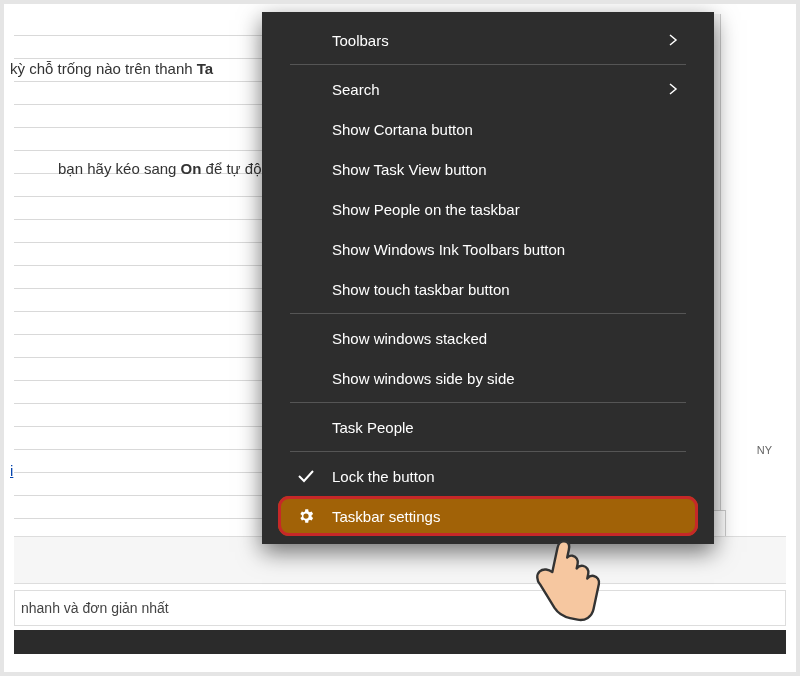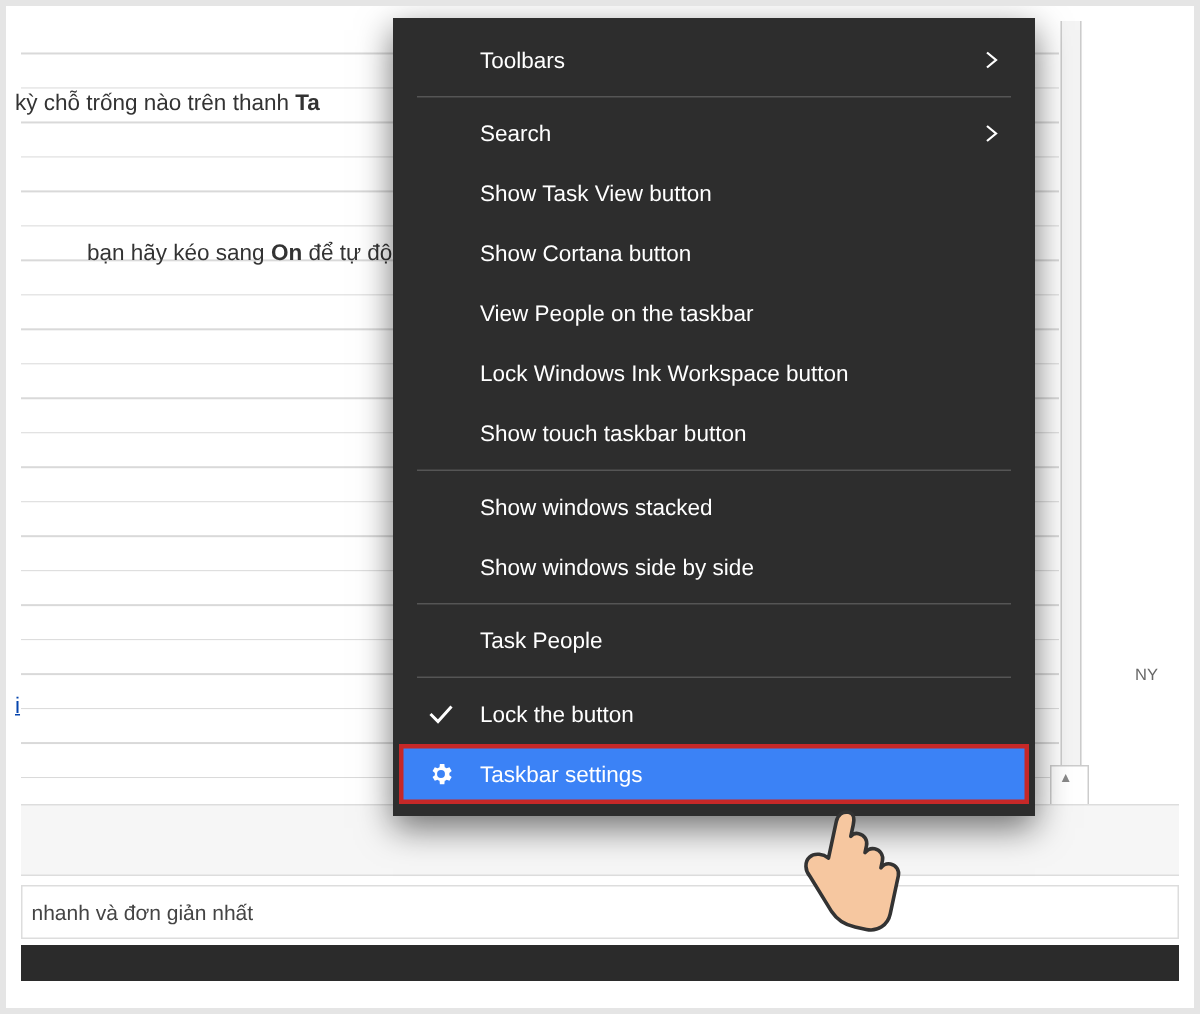--- a/index.html
+++ b/index.html
@@ -110,36 +110,37 @@
   }
   
   .ctx {
     position: absolute;
     left: 258px;
     top: 8px;
     width: 420px;
     background: #2d2d2d;
     color: #ffffff;
     box-shadow: 0 8px 22px rgba(0,0,0,0.55);
-    padding: 8px 4px;
+    padding: 8px 16px;
   }
   .ctx-item {
     position: relative;
     display: flex;
     align-items: center;
     height: 40px;
     padding: 0 20px 0 54px;
     font-size: 15px;
     color: #fff;
     cursor: pointer;
   }
   .ctx-item.highlight {
-    background: #3b82f6;
+    background: #a16207;
     outline: 3px solid #c62828;
     outline-offset: -3px;
+    border-radius: 11px;
   }
   .ctx-sep {
     height: 1px;
     margin: 4px 12px;
     background: #555;
   }
   .ctx-icon {
     position: absolute;
     left: 18px;
     width: 20px;
@@ -216,30 +217,30 @@
     <div class="ctx-item">
       <span>Search</span>
       <span class="ctx-caret">
         <svg viewBox="0 0 8 12">
             <path d="M1 1 L7 6 L1 11" stroke="#fff" stroke-width="1.5" fill="none"></path>
           </svg>
       </span>
     </div>
 
     <div class="ctx-item">
+      <span>Show Cortana button</span>
+    </div>
+    <div class="ctx-item">
       <span>Show Task View button</span>
     </div>
     <div class="ctx-item">
-      <span>Show Cortana button</span>
-    </div>
-    <div class="ctx-item">
-      <span>View People on the taskbar</span>
-    </div>
-    <div class="ctx-item">
-      <span>Lock Windows Ink Workspace button</span>
+      <span>Show People on the taskbar</span>
+    </div>
+    <div class="ctx-item">
+      <span>Show Windows Ink Toolbars button</span>
     </div>
     <div class="ctx-item">
       <span>Show touch taskbar button</span>
     </div>
 
     <div class="ctx-sep"></div>
 
     <div class="ctx-item">
       <span>Show windows stacked</span>
     </div>

